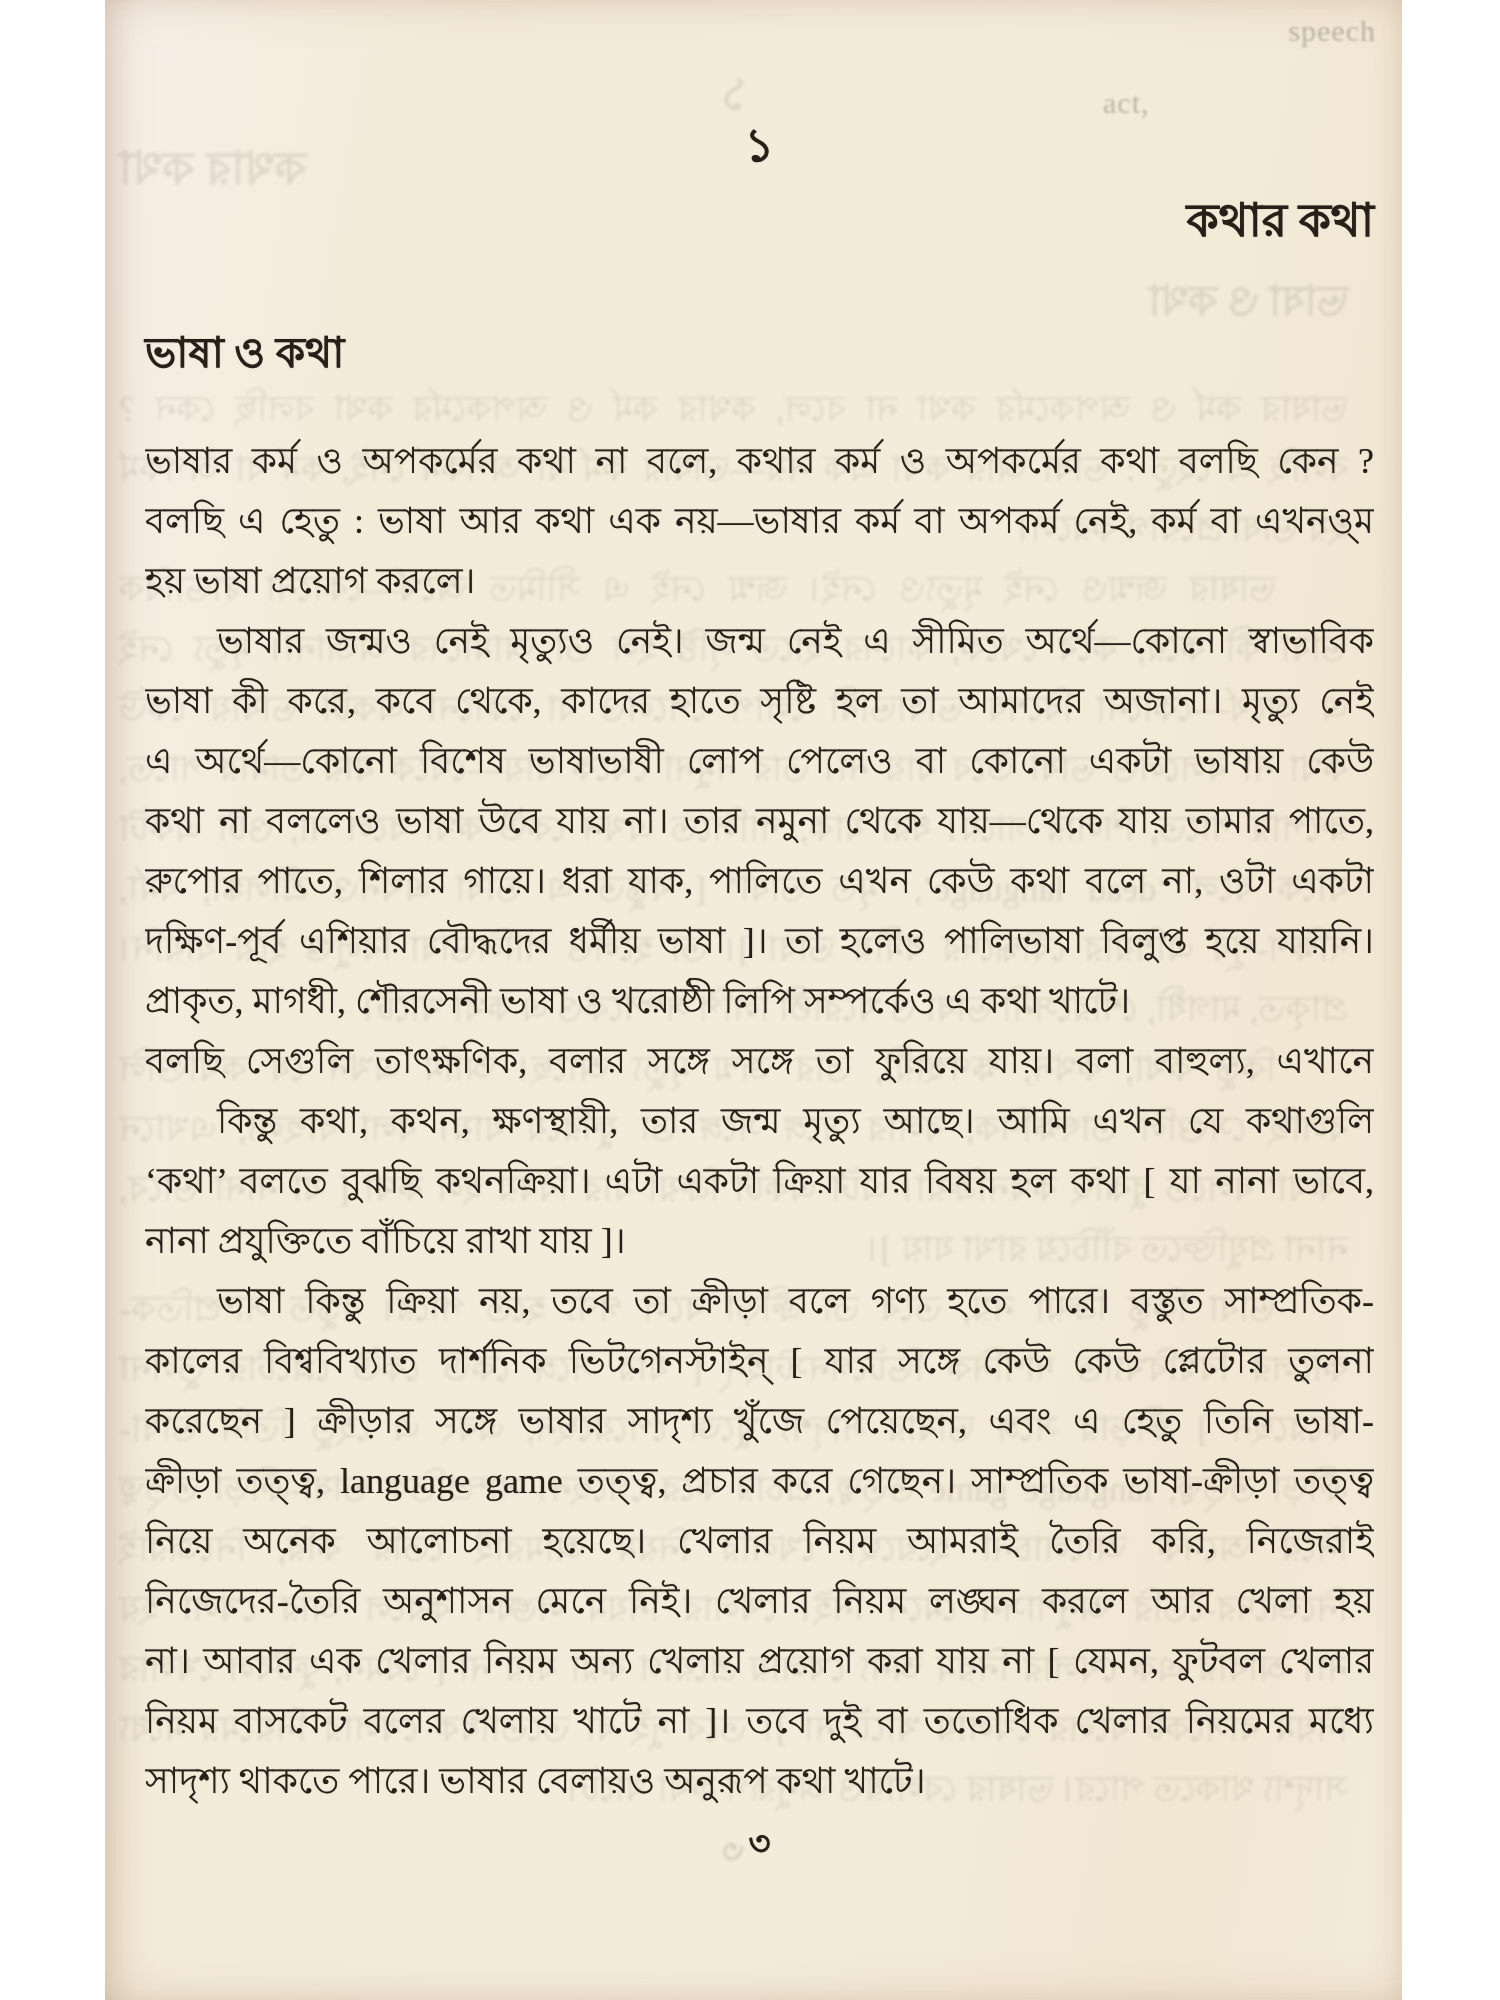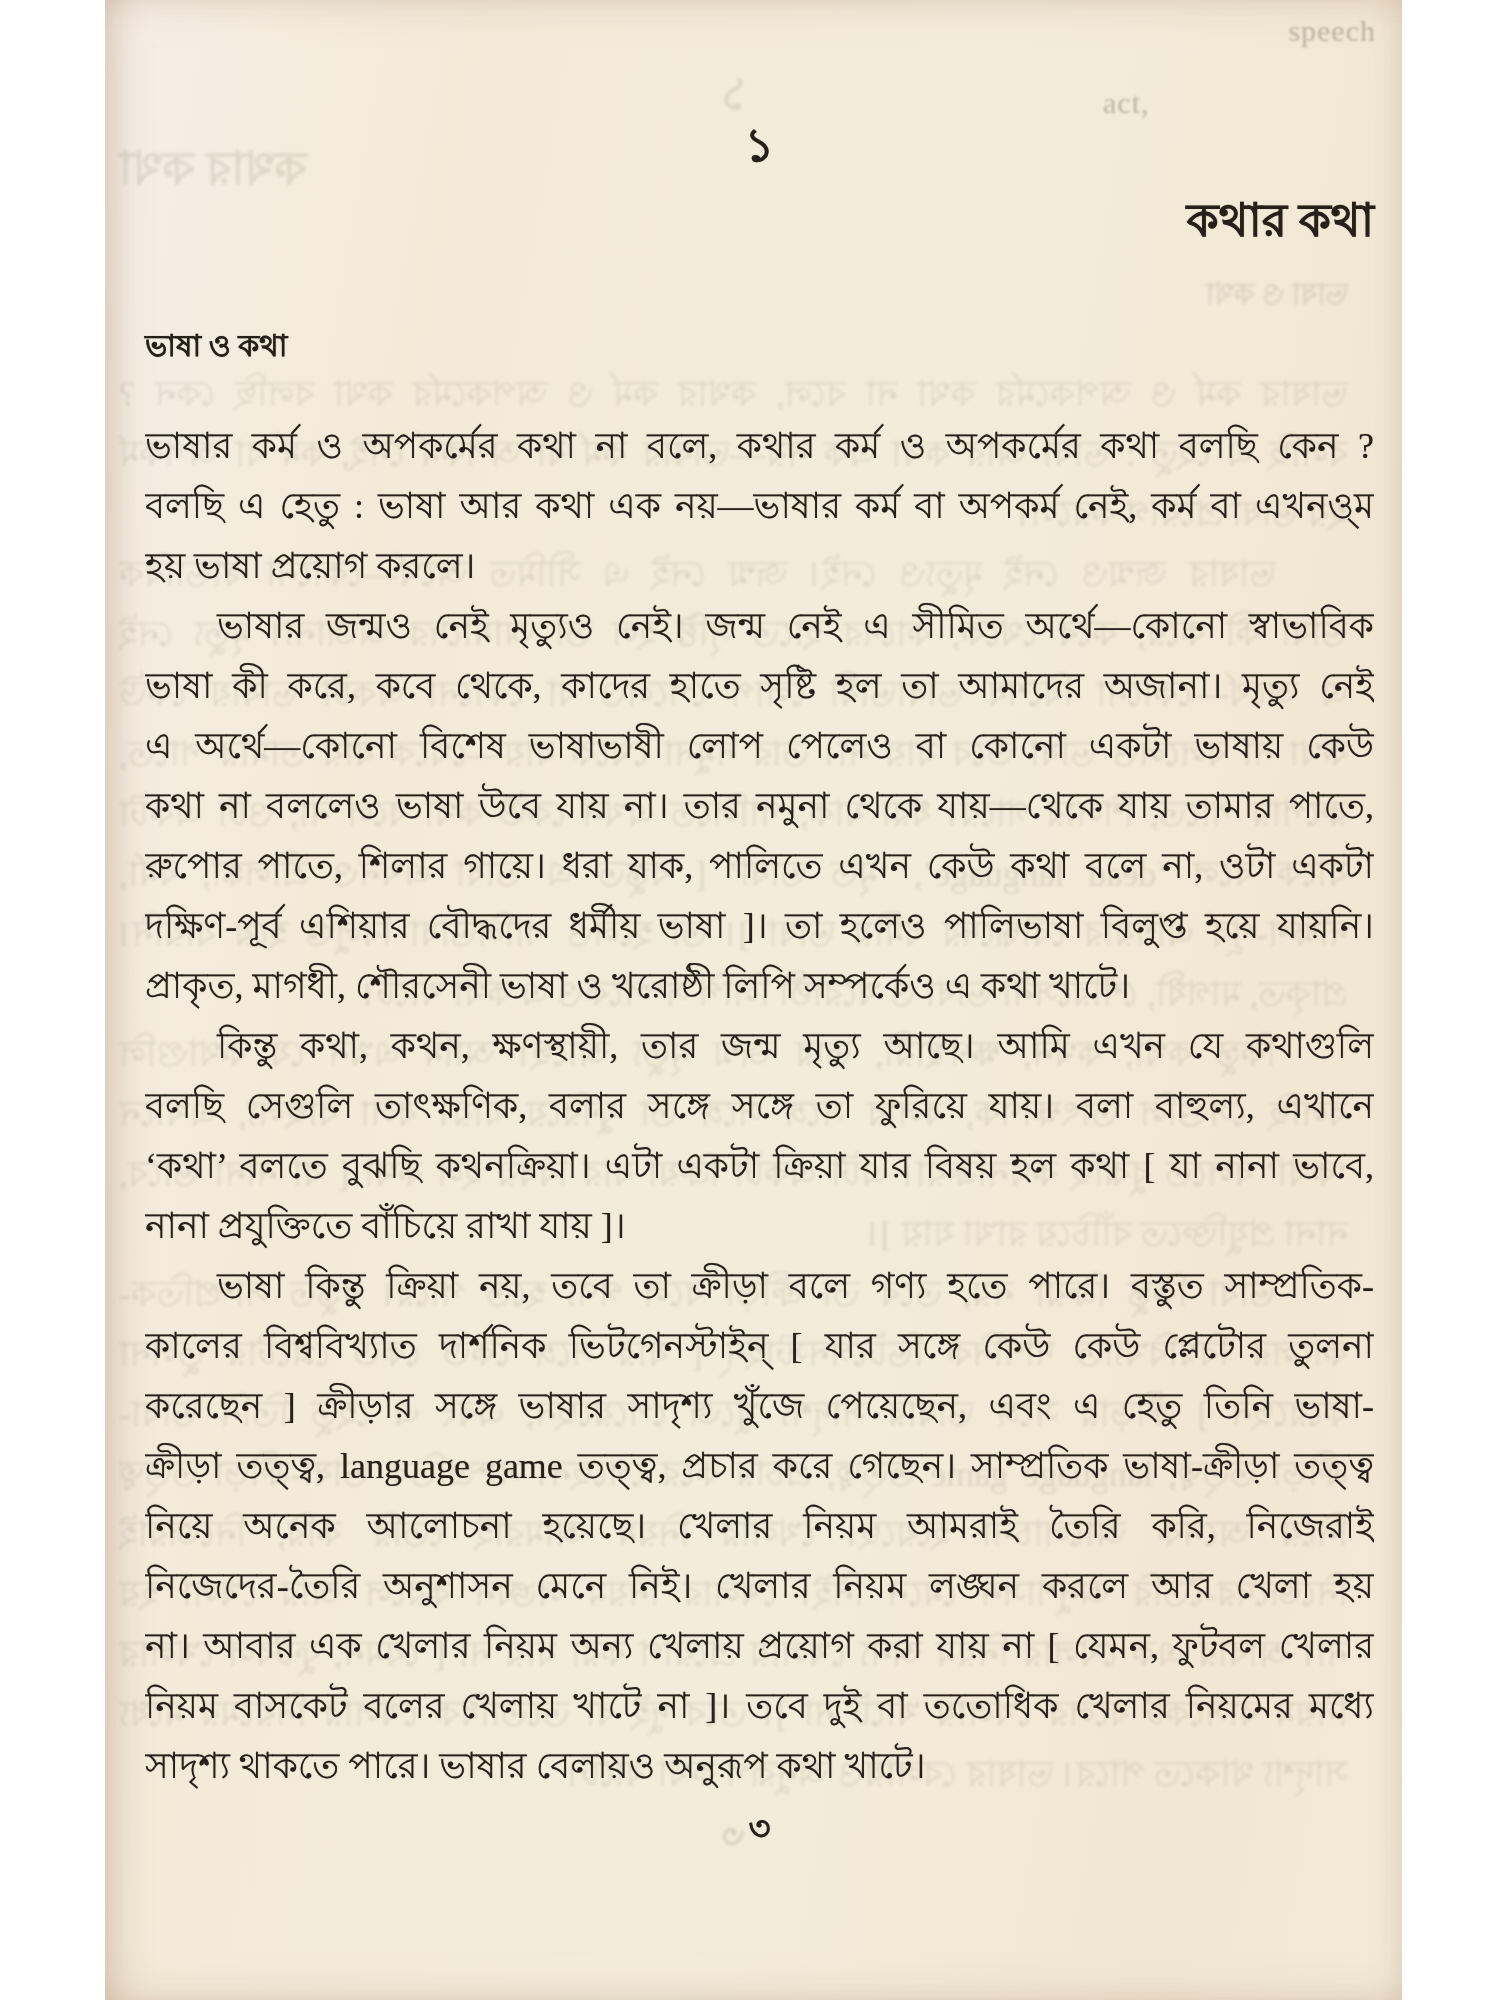--- a/index.html
+++ b/index.html
@@ -69,21 +69,21 @@
   .chapter-title {
     margin-top: 20px;
     text-align: right;
     font-size: 46px;
     font-weight: bold;
     line-height: 1.2;
   }
   .section-heading {
     margin-top: 80px;
     text-align: left;
-    font-size: 30px;
+    font-size: 42px;
     font-weight: bold;
     line-height: 1.2;
   }
   .body-text {
     margin-top: 52px;
     font-size: 36px;
   }
   .para { margin: 0; }
   .line {
     line-height: 60px;
@@ -180,22 +180,22 @@
           <div class="para indent">
             <div class="line first">ভাষার জন্মও নেই মৃত্যুও নেই। জন্ম নেই এ সীমিত অর্থে—কোনো স্বাভাবিক</div>
             <div class="line">ভাষা কী করে, কবে থেকে, কাদের হাতে সৃষ্টি হল তা আমাদের অজানা। মৃত্যু নেই</div>
             <div class="line">এ অর্থে—কোনো বিশেষ ভাষাভাষী লোপ পেলেও বা কোনো একটা ভাষায় কেউ</div>
             <div class="line">কথা না বললেও ভাষা উবে যায় না। তার নমুনা থেকে যায়—থেকে যায় তামার পাতে,</div>
             <div class="line">রুপোর পাতে, শিলার গায়ে। ধরা যাক, পালিতে এখন কেউ কথা বলে না, ওটা একটা</div>
             <div class="line">দক্ষিণ-পূর্ব এশিয়ার বৌদ্ধদের ধর্মীয় ভাষা ]। তা হলেও পালিভাষা বিলুপ্ত হয়ে যায়নি।</div>
             <div class="line last">প্রাকৃত, মাগধী, শৌরসেনী ভাষা ও খরোষ্ঠী লিপি সম্পর্কেও এ কথা খাটে।</div>
           </div>
           <div class="para indent">
+            <div class="line">বলছি সেগুলি তাৎক্ষণিক, বলার সঙ্গে সঙ্গে তা ফুরিয়ে যায়। বলা বাহুল্য, এখানে</div>
             <div class="line first">কিন্তু কথা, কথন, ক্ষণস্থায়ী, তার জন্ম মৃত্যু আছে। আমি এখন যে কথাগুলি</div>
-            <div class="line">বলছি সেগুলি তাৎক্ষণিক, বলার সঙ্গে সঙ্গে তা ফুরিয়ে যায়। বলা বাহুল্য, এখানে</div>
             <div class="line">‘কথা’ বলতে বুঝছি কথনক্রিয়া। এটা একটা ক্রিয়া যার বিষয় হল কথা [ যা নানা ভাবে,</div>
             <div class="line last">নানা প্রযুক্তিতে বাঁচিয়ে রাখা যায় ]।</div>
           </div>
           <div class="para indent">
             <div class="line first">ভাষা কিন্তু ক্রিয়া নয়, তবে তা ক্রীড়া বলে গণ্য হতে পারে। বস্তুত সাম্প্রতিক-</div>
             <div class="line">কালের বিশ্ববিখ্যাত দার্শনিক ভিটগেনস্টাইন্ [ যার সঙ্গে কেউ কেউ প্লেটোর তুলনা</div>
             <div class="line">করেছেন ] ক্রীড়ার সঙ্গে ভাষার সাদৃশ্য খুঁজে পেয়েছেন, এবং এ হেতু তিনি ভাষা-</div>
             <div class="line">ক্রীড়া তত্ত্ব, language game তত্ত্ব, প্রচার করে গেছেন। সাম্প্রতিক ভাষা-ক্রীড়া তত্ত্ব</div>
             <div class="line">নিয়ে অনেক আলোচনা হয়েছে। খেলার নিয়ম আমরাই তৈরি করি, নিজেরাই</div>
             <div class="line">নিজেদের-তৈরি অনুশাসন মেনে নিই। খেলার নিয়ম লঙ্ঘন করলে আর খেলা হয়</div>

